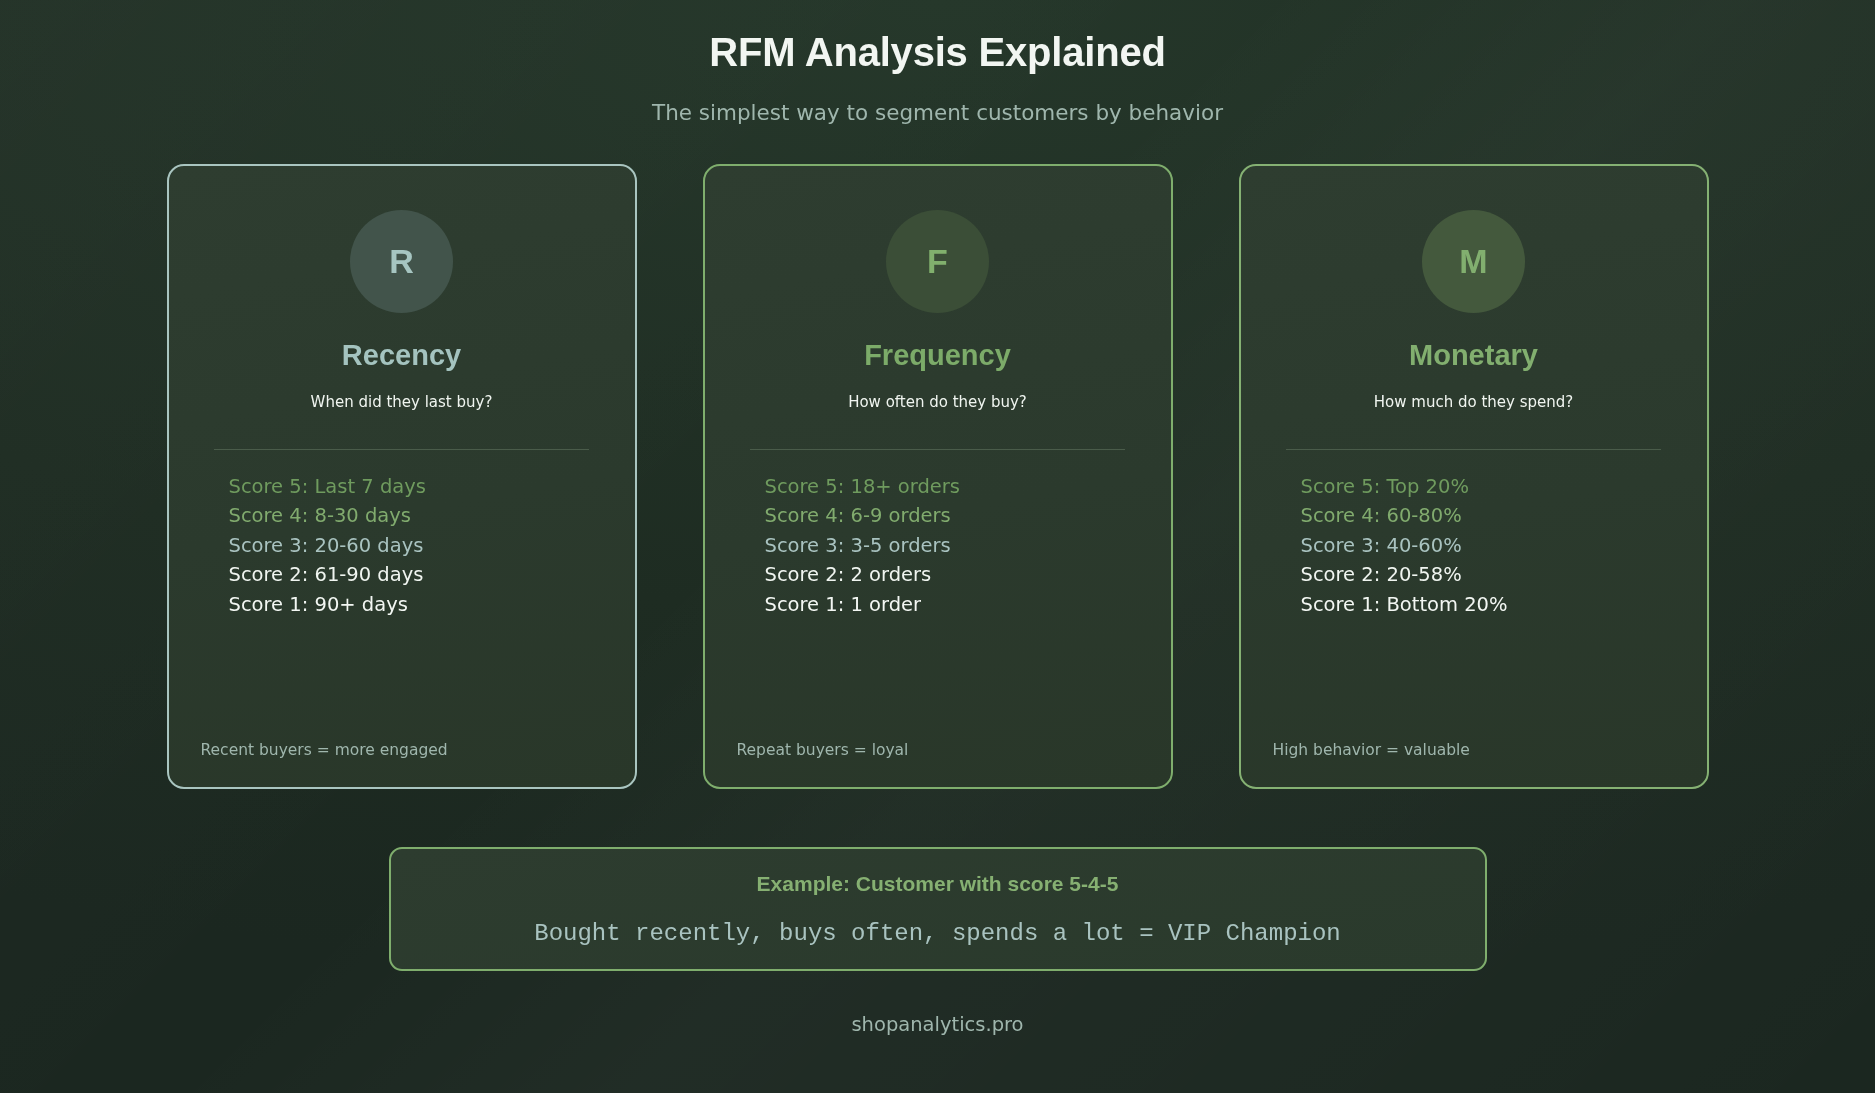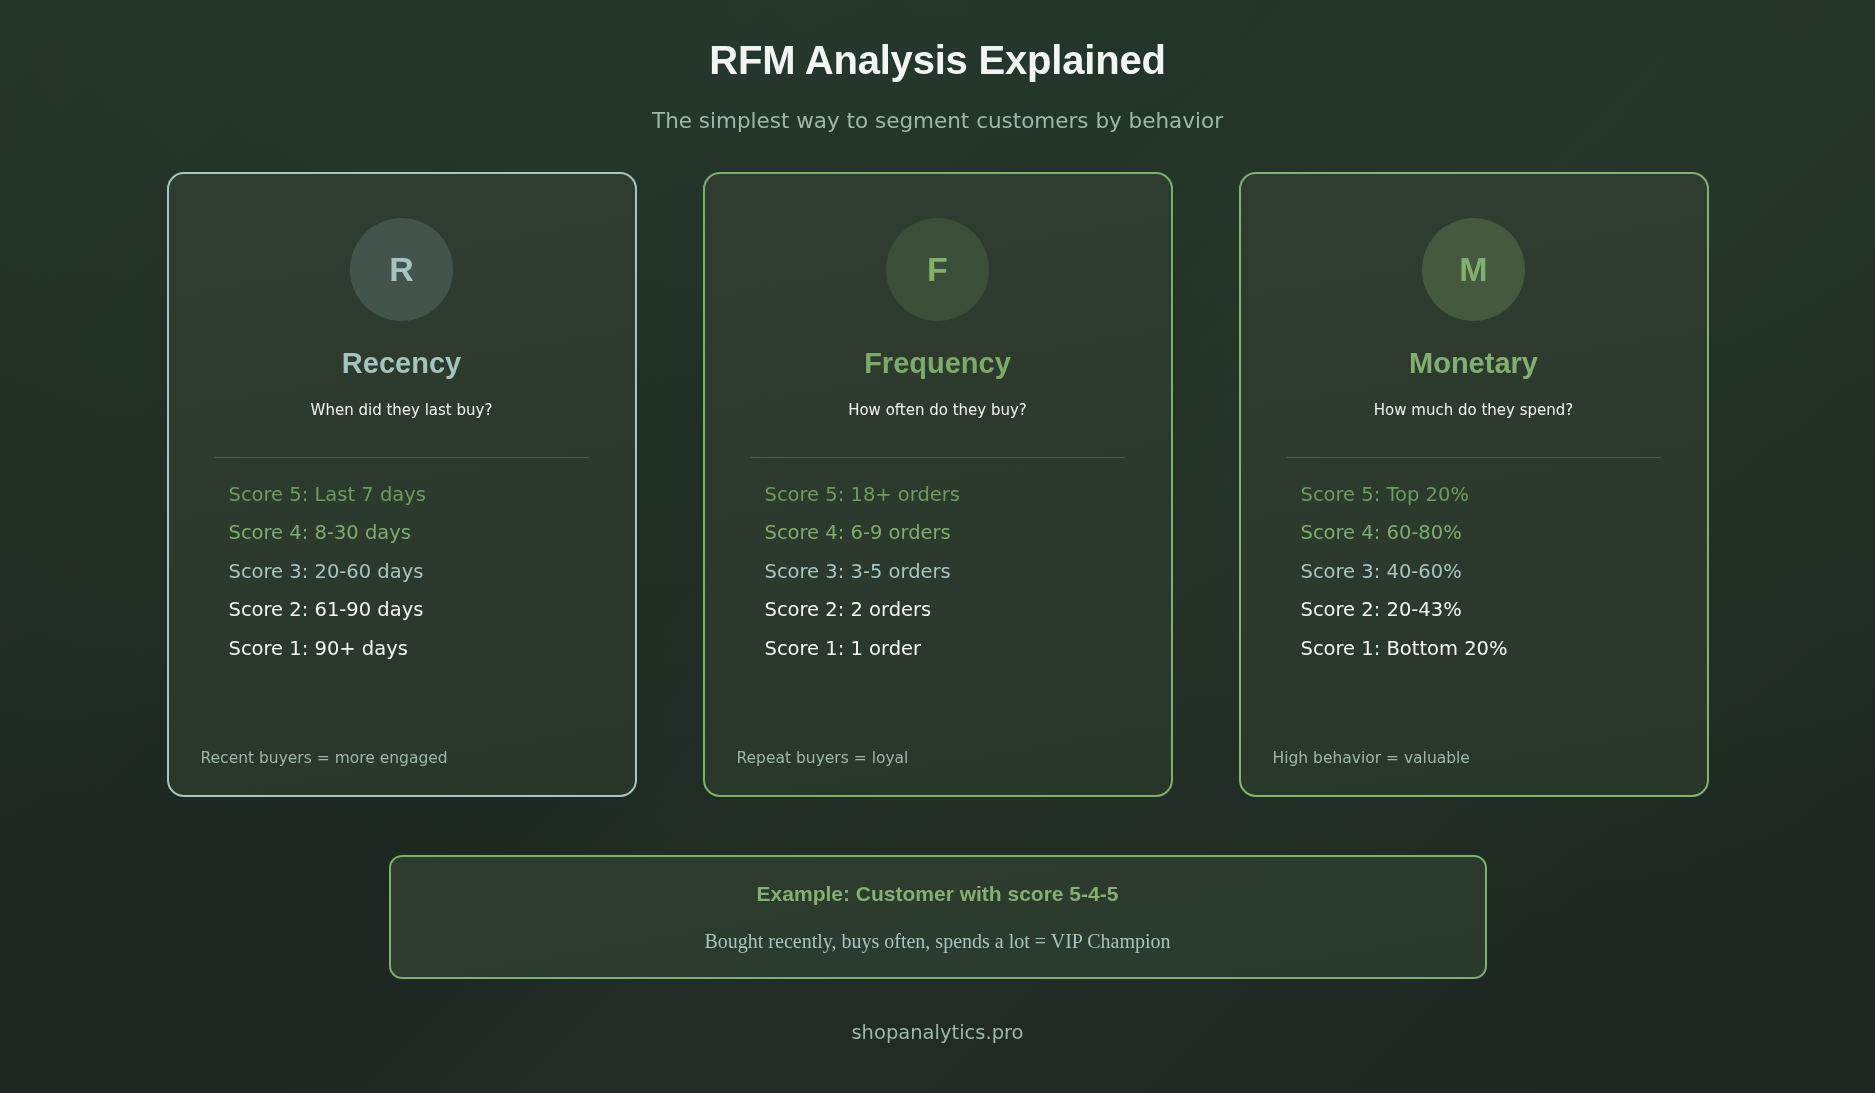--- a/index.html
+++ b/index.html
@@ -14,21 +14,21 @@
     background:
       linear-gradient(135deg, rgba(255,255,255,0.022) 0%, rgba(255,255,255,0.0) 42%, rgba(255,255,255,0.028) 58%, rgba(255,255,255,0.0) 100%),
       radial-gradient(ellipse 120% 90% at 50% 0%, #25372a 0%, #1e2c22 62%, #1b2720 100%);
     color:#e8f0ea;
     position:relative;
   }
 
   .page {
     width:1875px; height:1093px;
     position:relative;
-    padding:8px;
+    padding:0;
   }
 
   
   .header { text-align:center; padding-top:28px; }
 
   .title {
     font-family:"Liberation Sans", sans-serif;
     font-size:40px;
     font-weight:bold;
     letter-spacing:-0.2px;
@@ -105,21 +105,21 @@
     background:#4a5c4a;
     margin-top:38px;
   }
 
   .scores {
     margin-top:26px;
     width:100%;
     padding-left:28px;
     display:flex;
     flex-direction:column;
-    gap:16px;
+    gap:7px;
   }
 
   .score-item {
     font-size:19.5px;
     text-align:left;
     line-height:1.15;
   }
   .score-item.lvl5 { color:#6f9b5e; }
   .score-item.lvl4 { color:#81ab6e; }
   .score-item.lvl3 { color:#a9c3c0; }
@@ -156,22 +156,22 @@
   }
 
   .example-title {
     font-family:"Liberation Sans", sans-serif;
     font-size:21px;
     font-weight:bold;
     color:#86b072;
   }
 
   .example-sub {
-    font-family:Liberation Serif, serif;
-    font-size:20px;
+    font-family:Liberation Mono, monospace;
+    font-size:24px;
     color:#a9c3c0;
     font-weight:400;
   }
 
   
   .footer {
     margin-top:42px;
     text-align:center;
     font-size:19.5px;
     color:#9fb6ad;
@@ -227,21 +227,21 @@
       <div class="badge">
         <span>M</span>
       </div>
       <div class="card-title">Monetary</div>
       <div class="card-sub">How much do they spend?</div>
       <div class="divider"></div>
       <div class="scores">
         <div class="score-item lvl5">Score 5: Top 20%</div>
         <div class="score-item lvl4">Score 4: 60-80%</div>
         <div class="score-item lvl3">Score 3: 40-60%</div>
-        <div class="score-item lvl2">Score 2: 20-43%</div>
+        <div class="score-item lvl2">Score 2: 20-58%</div>
         <div class="score-item lvl1">Score 1: Bottom 20%</div>
       </div>
       <div class="card-note">High behavior = valuable</div>
     </div>
 
   </div>
 
   <div class="example-wrap">
     <div class="example">
       <div class="example-title">Example: Customer with score 5-4-5</div>

